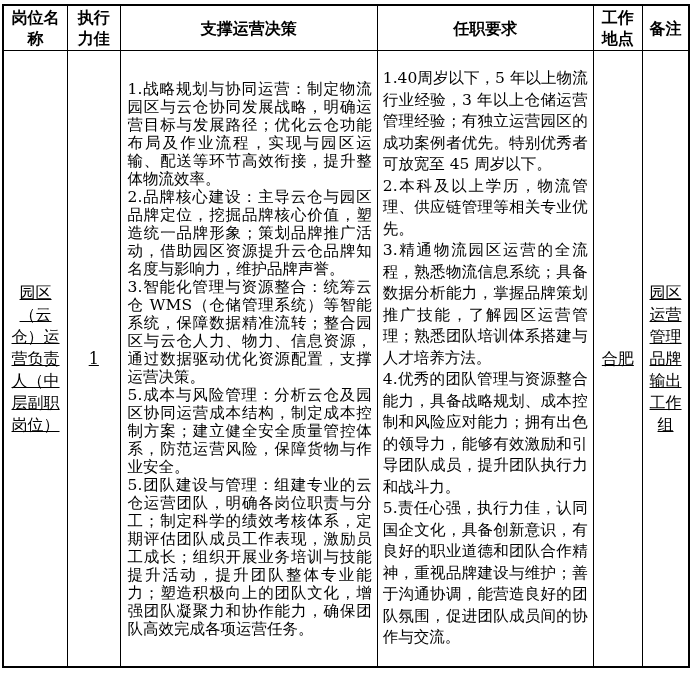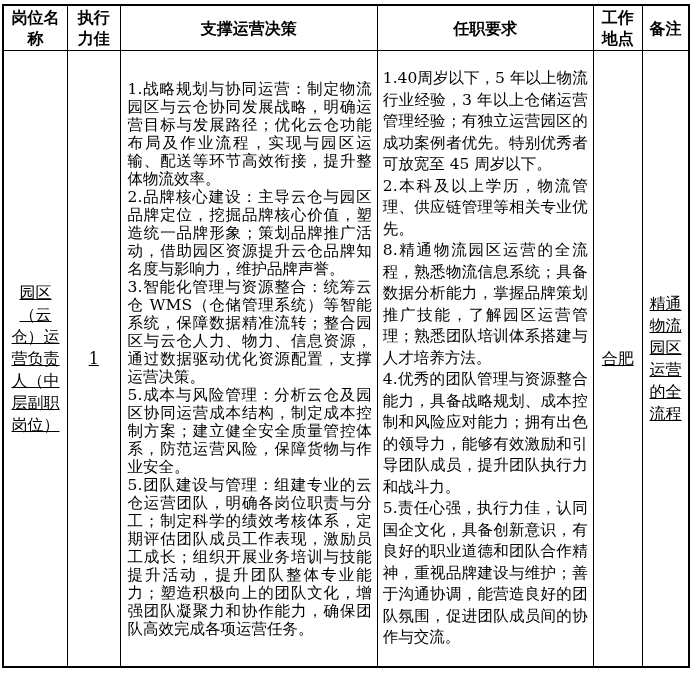--- a/index.html
+++ b/index.html
@@ -98,22 +98,22 @@
         <td class="cell-text cell-duties">
           <p>1.战略规划与协同运营：制定物流园区与云仓协同发展战略，明确运营目标与发展路径；优化云仓功能布局及作业流程，实现与园区运输、配送等环节高效衔接，提升整体物流效率。</p>
           <p>2.品牌核心建设：主导云仓与园区品牌定位，挖掘品牌核心价值，塑造统一品牌形象；策划品牌推广活动，借助园区资源提升云仓品牌知名度与影响力，维护品牌声誉。</p>
           <p>3.智能化管理与资源整合：统筹云仓 WMS（仓储管理系统）等智能系统，保障数据精准流转；整合园区与云仓人力、物力、信息资源，通过数据驱动优化资源配置，支撑运营决策。</p>
           <p>5.成本与风险管理：分析云仓及园区协同运营成本结构，制定成本控制方案；建立健全安全质量管控体系，防范运营风险，保障货物与作业安全。</p>
           <p>5.团队建设与管理：组建专业的云仓运营团队，明确各岗位职责与分工；制定科学的绩效考核体系，定期评估团队成员工作表现，激励员工成长；组织开展业务培训与技能提升活动，提升团队整体专业能力；塑造积极向上的团队文化，增强团队凝聚力和协作能力，确保团队高效完成各项运营任务。</p>
         </td>
         <td class="cell-text cell-reqs">
           <p>1.40周岁以下，5 年以上物流行业经验，3 年以上仓储运营管理经验；有独立运营园区的成功案例者优先。特别优秀者可放宽至 45 周岁以下。</p>
           <p>2.本科及以上学历，物流管理、供应链管理等相关专业优先。</p>
-          <p>8.精通物流园区运营的全流程，熟悉物流信息系统；具备数据分析能力，掌握品牌策划推广技能，了解园区运营管理；熟悉团队培训体系搭建与人才培养方法。</p>
+          <p>3.精通物流园区运营的全流程，熟悉物流信息系统；具备数据分析能力，掌握品牌策划推广技能，了解园区运营管理；熟悉团队培训体系搭建与人才培养方法。</p>
           <p>4.优秀的团队管理与资源整合能力，具备战略规划、成本控制和风险应对能力；拥有出色的领导力，能够有效激励和引导团队成员，提升团队执行力和战斗力。</p>
           <p>5.责任心强，执行力佳，认同国企文化，具备创新意识，有良好的职业道德和团队合作精神，重视品牌建设与维护；善于沟通协调，能营造良好的团队氛围，促进团队成员间的协作与交流。</p>
         </td>
         <td class="cell-center">合肥</td>
-        <td class="cell-center">精通物流园区运营的全流程</td>
+        <td class="cell-center">园区运营管理品牌输出工作组</td>
       </tr>
     </tbody>
   </table>
 </div>
 
 </body></html>

